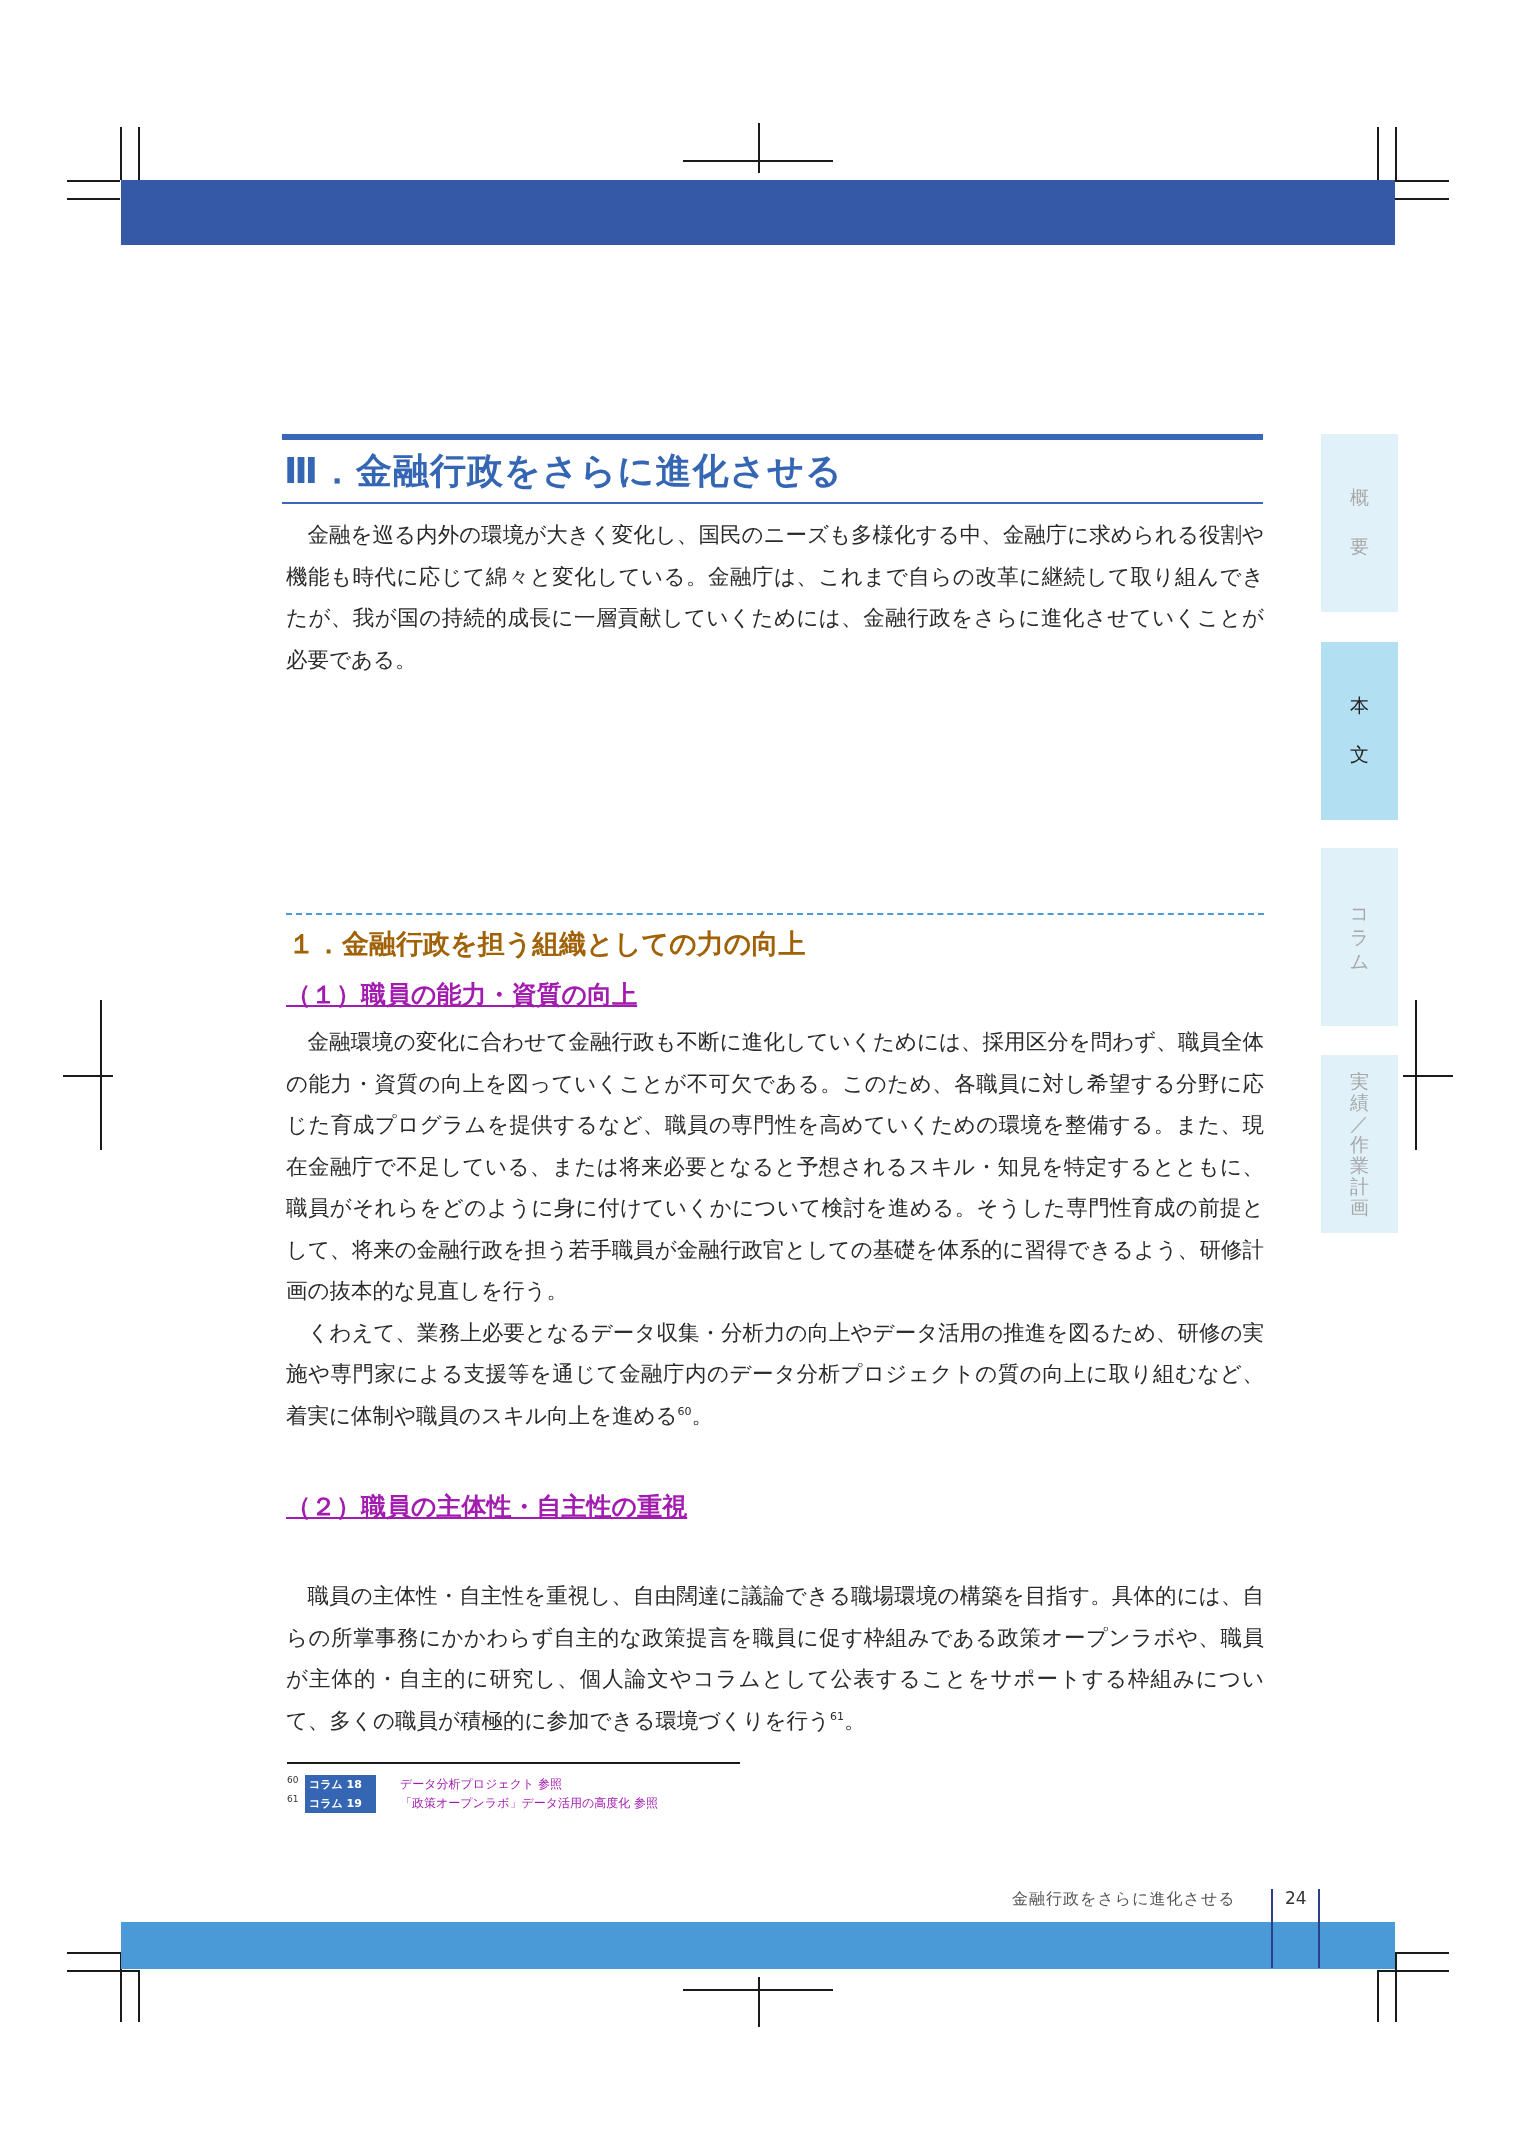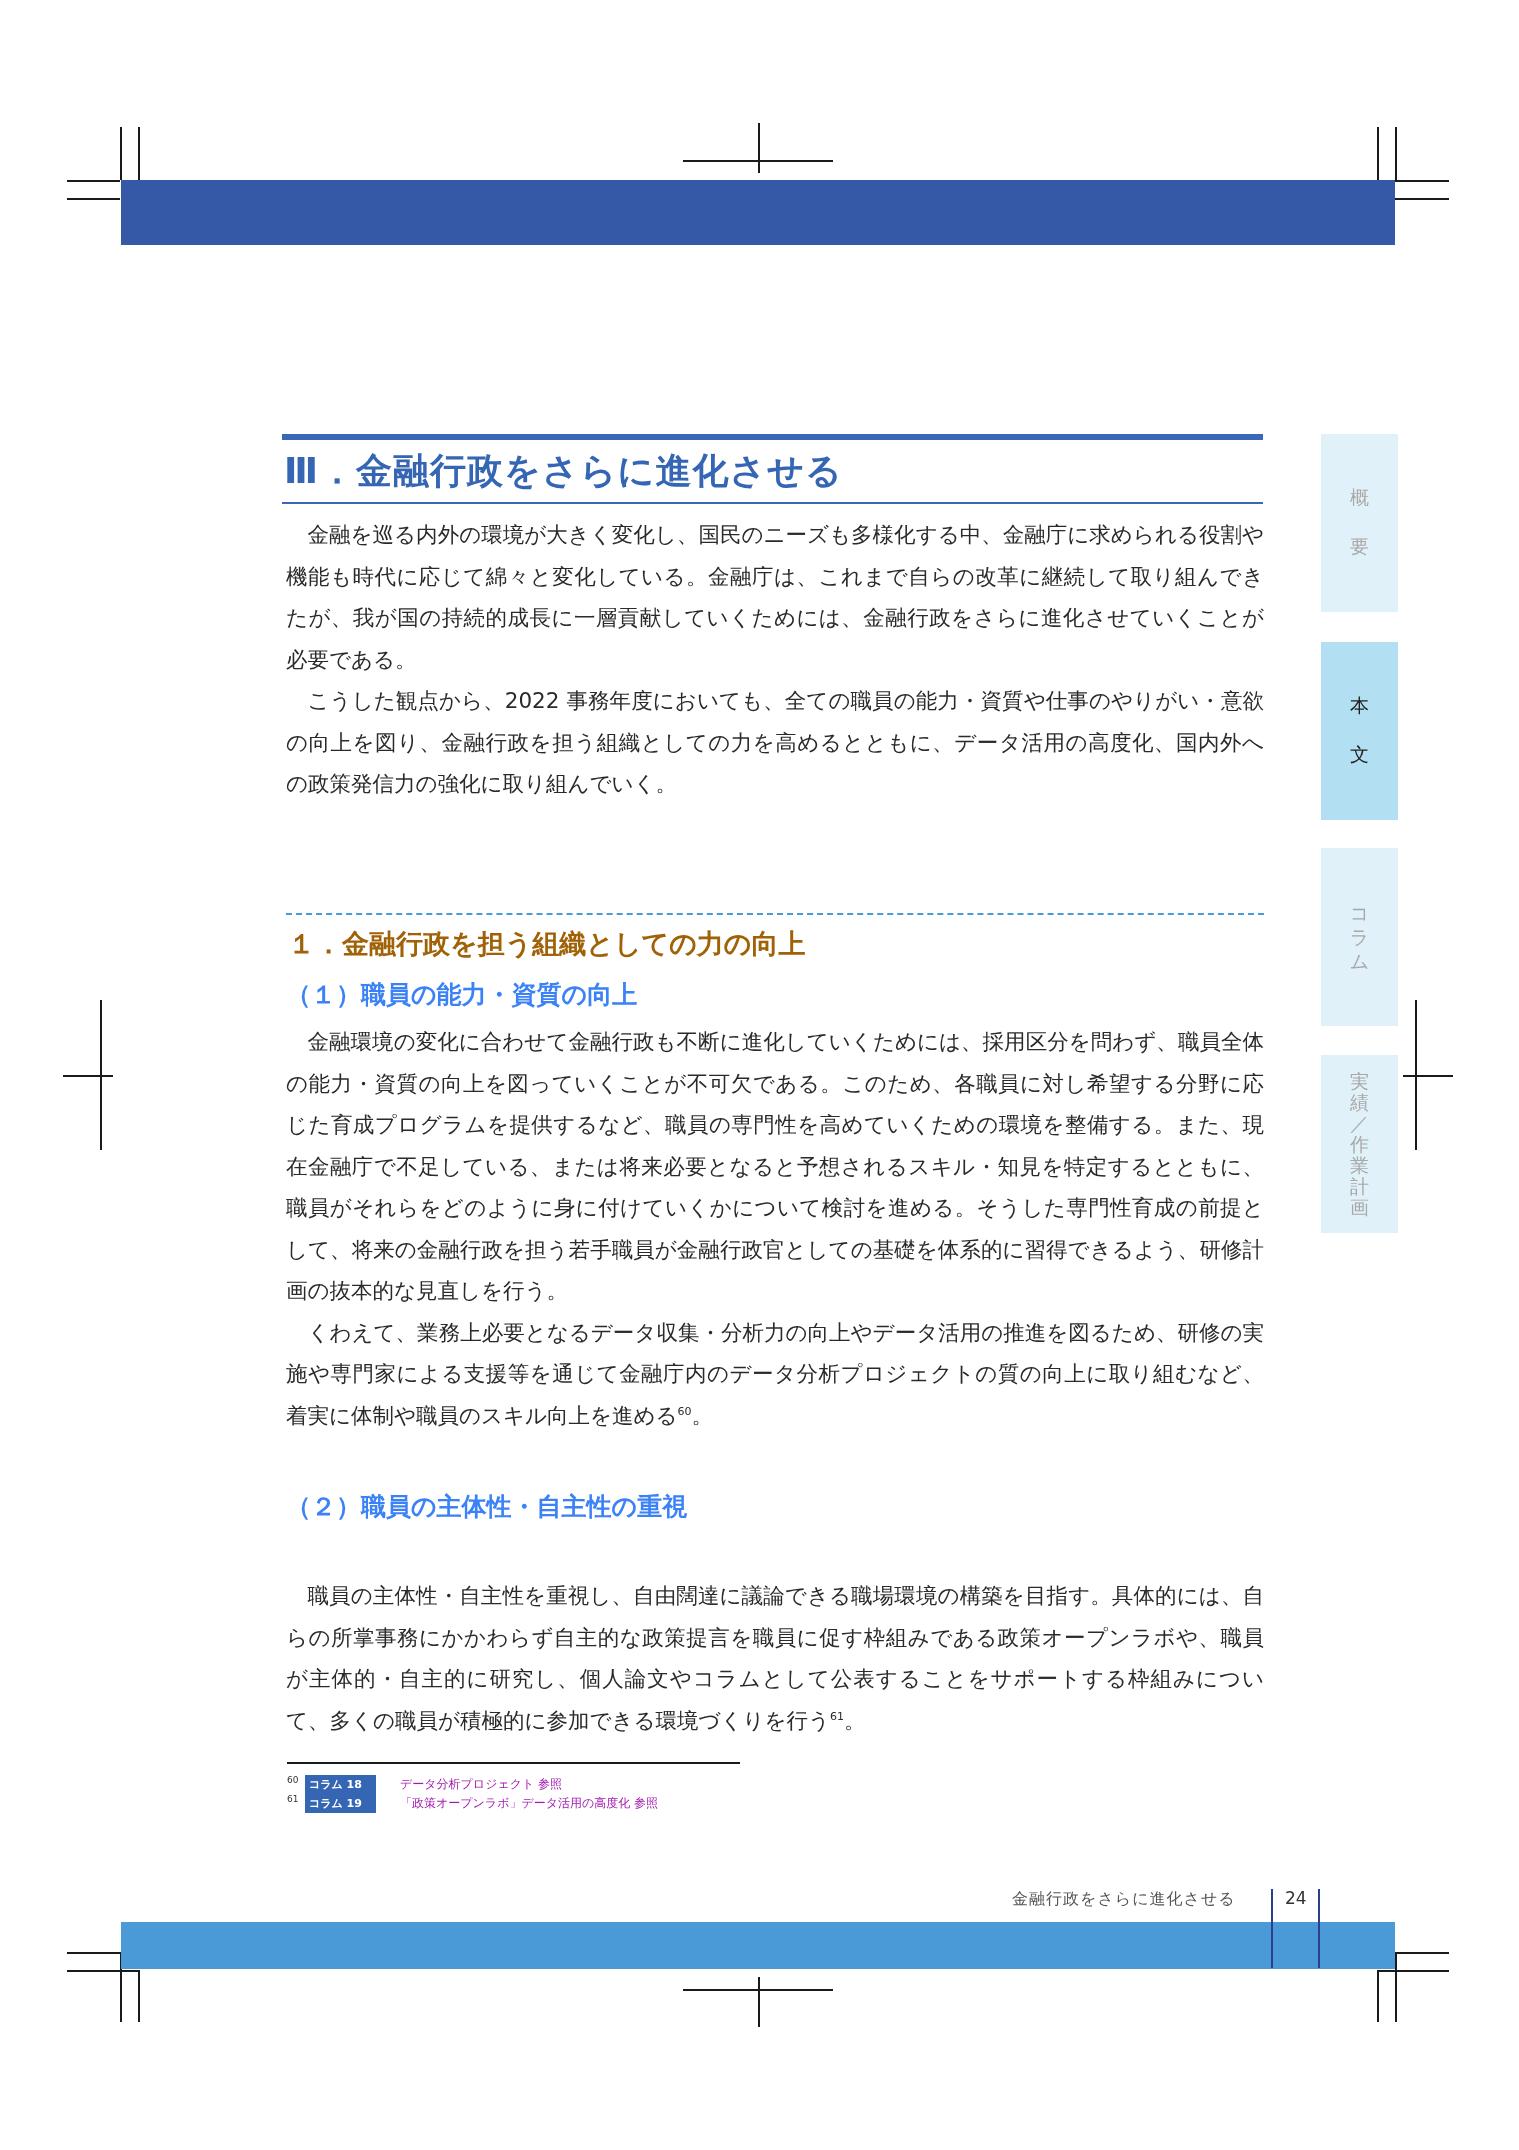--- a/index.html
+++ b/index.html
@@ -18,21 +18,21 @@
                      letter-spacing: 1px; white-space: nowrap; line-height: 50px; }
 
     .body-text { position: absolute; left: 286px; width: 978px; font-size: 21.5px; line-height: 41.5px;
                  color: #2a2a2a; text-align: justify; }
     .body-text p { margin: 0; text-indent: 1em; }
     .body-text sup { font-size: 11px; line-height: 0; vertical-align: super; }
 
     .section-dash { left: 286px; top: 913px; width: 978px; height: 0; border-top: 2.5px dashed #4a9ad8; }
     .section-title { left: 288px; top: 924px; font-size: 27px; font-weight: bold; color: #a16207;
                      white-space: nowrap; line-height: 40px; }
-    .sub-title { font-size: 25px; font-weight: bold; color: #3b82f6; white-space: nowrap; line-height: 38px; }
+    .sub-title { font-size: 25px; font-weight: bold; color: #a21caf; white-space: nowrap; line-height: 38px; text-decoration: underline; }
 
     .fn-rule { left: 287px; top: 1762px; width: 453px; height: 1.5px; background: #1a1a1a; }
     .fn-row { position: absolute; left: 287px; height: 19px; display: flex; align-items: center; white-space: nowrap; }
     .fn-num { font-size: 9px; width: 18px; color: #333; align-self: flex-start; }
     .fn-badge { background: #3566b4; color: #fff; font-weight: bold; font-size: 11px; height: 19px;
                 line-height: 19px; padding: 0 4px; width: 71px; box-sizing: border-box; }
     .fn-text { font-size: 12px; color: #a21caf; margin-left: 24px; }
 
     .side-tab { position: absolute; left: 1321px; width: 77px; display: flex; flex-direction: column;
                 align-items: center; box-sizing: border-box; }
@@ -83,21 +83,20 @@
 </div>
 
 <div class="abs header-bar"></div>
 
 <div class="abs chapter-rule-thick"></div>
 <div class="abs chapter-title">Ⅲ．金融行政をさらに進化させる</div>
 <div class="abs chapter-rule-thin"></div>
 
 <div class="body-text" style="top:514px;">
   <p>金融を巡る内外の環境が大きく変化し、国民のニーズも多様化する中、金融庁に求められる役割や機能も時代に応じて綿々と変化している。金融庁は、これまで自らの改革に継続して取り組んできたが、我が国の持続的成長に一層貢献していくためには、金融行政をさらに進化させていくことが必要である。</p>
-  <p>こうした観点から、2022 事務年度においても、全ての職員の能力・資質や仕事のやりがい・意欲の向上を図り、金融行政を担う組織としての力を高めるとともに、データ活用の高度化、国内外への政策発信力の強化に取り組んでいく。</p>
 </div>
 
 <div class="abs section-dash"></div>
 <div class="abs section-title">１．金融行政を担う組織としての力の向上</div>
 
 <div class="abs sub-title" style="left:286px;top:976px;">（１）職員の能力・資質の向上</div>
 <div class="body-text" style="top:1021px;">
   <p>金融環境の変化に合わせて金融行政も不断に進化していくためには、採用区分を問わず、職員全体の能力・資質の向上を図っていくことが不可欠である。このため、各職員に対し希望する分野に応じた育成プログラムを提供するなど、職員の専門性を高めていくための環境を整備する。また、現在金融庁で不足している、または将来必要となると予想されるスキル・知見を特定するとともに、職員がそれらをどのように身に付けていくかについて検討を進める。そうした専門性育成の前提として、将来の金融行政を担う若手職員が金融行政官としての基礎を体系的に習得できるよう、研修計画の抜本的な見直しを行う。</p>
   <p><span>くわえて、業務上必要となるデータ収集・分析力の向上やデータ活用の推進を図るため、研修の実施や専門家による支援等を通じて金融庁内のデータ分析プロジェクトの質の向上に取り組むなど、着実に体制や職員のスキル向上を進める</span><sup>60</sup><span>。</span></p>
 </div>

